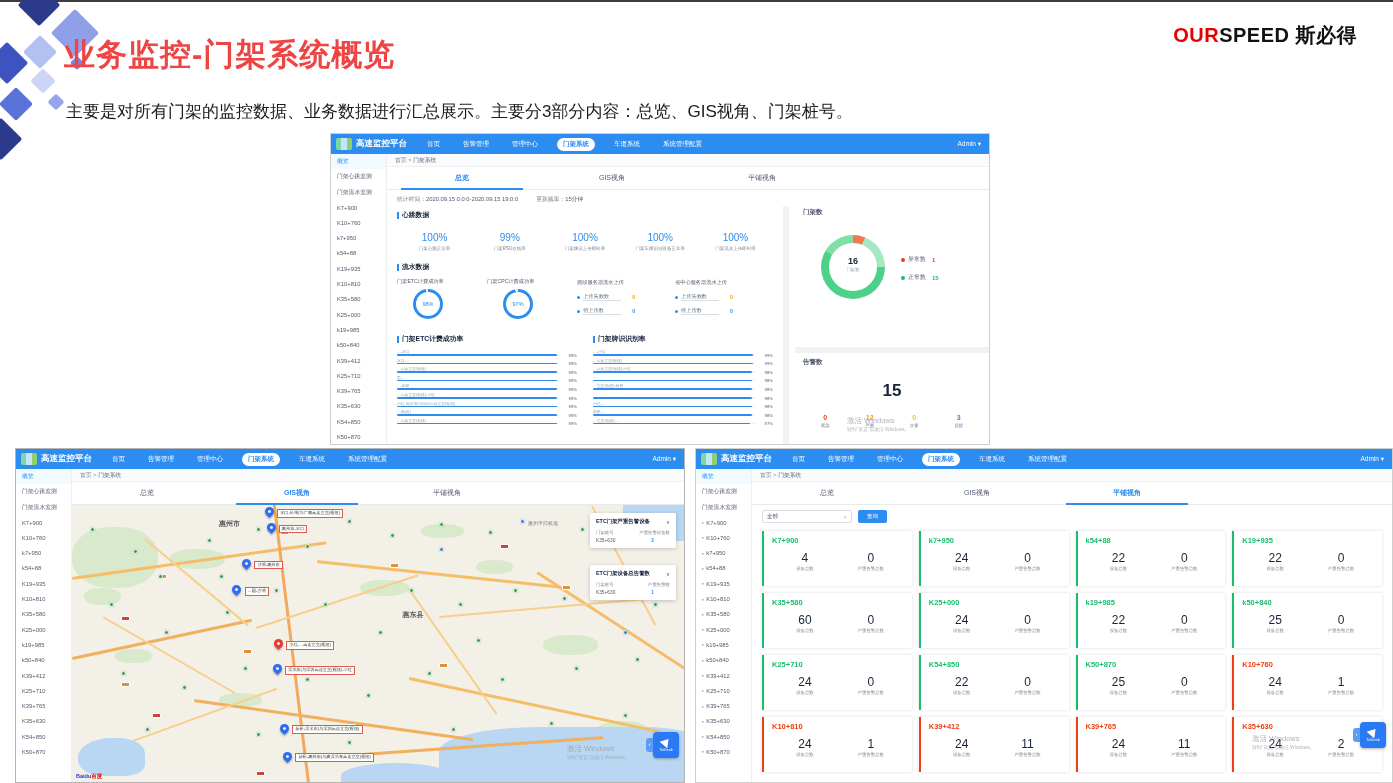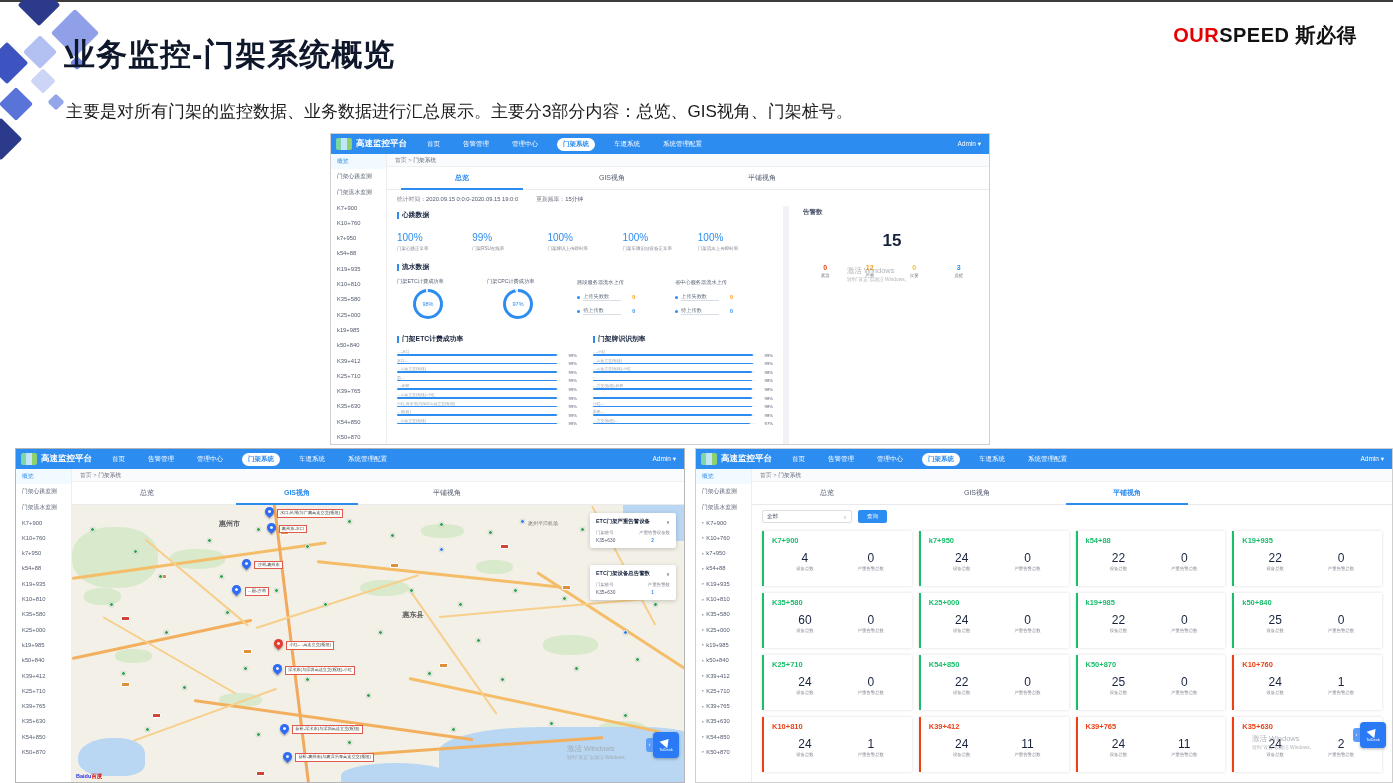--- a/index.html
+++ b/index.html
@@ -1,20 +1,20 @@
 <!DOCTYPE html>
 <html><head>
 <meta charset="utf-8">
 <style>
   *{margin:0;padding:0;box-sizing:border-box}
   html,body{width:1393px;height:783px}
   body{position:relative;background:#fff;overflow:hidden;font-family:"Liberation Sans","DejaVu Sans",sans-serif}
   .topline{position:absolute;top:0;left:0;width:100%;height:2px;background:#3c3c3c}
   .diamond{position:absolute;transform:rotate(45deg);border-radius:2px}
-  .slide-title{position:absolute;left:64px;top:34px;font-size:31px;font-weight:900;color:#0f172a;letter-spacing:1px}
+  .slide-title{position:absolute;left:64px;top:34px;font-size:31px;font-weight:900;color:#ef4444;letter-spacing:1px}
   .slide-sub{position:absolute;left:66px;top:100px;font-size:17px;color:#1a1a1a}
   .brand-logo{position:absolute;right:36px;top:22px;font-size:20px;font-weight:800;color:#111;letter-spacing:.5px}
   .brand-logo .red{color:#e60000}
 
   .shot{position:absolute;background:#fff;border:1px solid #cfcfcf;overflow:hidden}
   #shotA{left:330px;top:133px;width:660px;height:312px}
   #shotB{left:15px;top:448px;width:670px;height:335px;border-color:#b5b5b5}
   #shotC{left:695px;top:448px;width:698px;height:335px}
 
   
@@ -42,21 +42,21 @@
   
   .ov-stats{position:absolute;top:5px;left:10px;font-size:5.8px;color:#80848f;white-space:nowrap}
   .ov-stats b{color:#515a6e;font-weight:normal}
   .ov-stats .gap{margin-left:18px}
   .ov-left{position:absolute;top:16px;left:0;width:402px;bottom:0;border-right:6px solid #f0f2f5;padding:2px 10px;overflow:hidden}
   .ov-right{position:absolute;top:13px;left:408px;right:0;bottom:0;overflow:hidden}
   .sec-title{display:flex;align-items:center;gap:3px;font-size:6.8px;font-weight:bold;color:#17233d;margin:11px 0 5px}
   .ov-left>.sec-title:first-child{margin-top:2px}
   .bluebar{width:2px;height:7px;background:#2d8cf0;display:inline-block}
   .hb-row{display:flex;margin-top:12px;margin-bottom:4px}
-  .hb-item{flex:1;text-align:left}
+  .hb-item{flex:1;text-align:center}
   .hb-val{font-size:10px;color:#2d8cf0;margin-bottom:3px}
   .hb-label{font-size:4.5px;color:#80848f;white-space:nowrap}
   .flow-row{display:flex;align-items:flex-start;margin-top:6px}
   .gauge-block{width:92px}
   .g-label{font-size:5.2px;color:#515a6e;margin-bottom:4px;white-space:nowrap}
   .ring{width:30px;height:30px;border-radius:50%;margin-left:16px;display:flex;align-items:center;justify-content:center}
   .ring-in{width:24px;height:24px;background:#fff;border-radius:50%;display:flex;align-items:center;justify-content:center;font-size:5.5px;color:#2d8cf0}
   .upload-block{width:100px;padding-top:1px}
   .u-title{font-size:5.2px;color:#515a6e;margin-bottom:7px;white-space:nowrap}
   .u-row{display:flex;align-items:center;font-size:5.2px;margin-bottom:6px;gap:3px}
@@ -446,20 +446,41 @@
                 <div class="pr-name">…立交(枢纽)-…</div>
                 <div class="pr-track">
                   <div class="pr-fill" style="width: 97%;"></div>
                 </div>
                 <div class="pr-val">97%</div>
               </div>
             </div>
           </div>
         </div>
         <div class="ov-right">
+          <div class="pnl1">
+            <div class="pnl-title">门架数</div>
+            <div class="donut">
+              <div class="donut-in">
+                <div class="donut-val">16</div>
+                <div class="donut-cap">门架数</div>
+              </div>
+            </div>
+            <div class="legend">
+              <div class="lg-row">
+                <span class="lg-dot" style="background: rgb(237, 64, 20);"></span>
+                <span class="lg-label">异常数</span>
+                <span class="lg-val" style="color: rgb(237, 64, 20);">1</span>
+              </div>
+              <div class="lg-row">
+                <span class="lg-dot" style="background: rgb(25, 190, 107);"></span>
+                <span class="lg-label">正常数</span>
+                <span class="lg-val" style="color: rgb(25, 190, 107);">15</span>
+              </div>
+            </div>
+          </div>
           <div class="pnl2">
             <div class="pnl-title">告警数</div>
             <div class="big-num">15</div>
             <div class="alarm-row">
               <div class="al-item">
                 <div class="al-val" style="color: rgb(237, 64, 20);">0</div>
                 <div class="al-label">紧急</div>
               </div>
               <div class="al-item">
                 <div class="al-val" style="color: rgb(255, 153, 0);">12</div>

